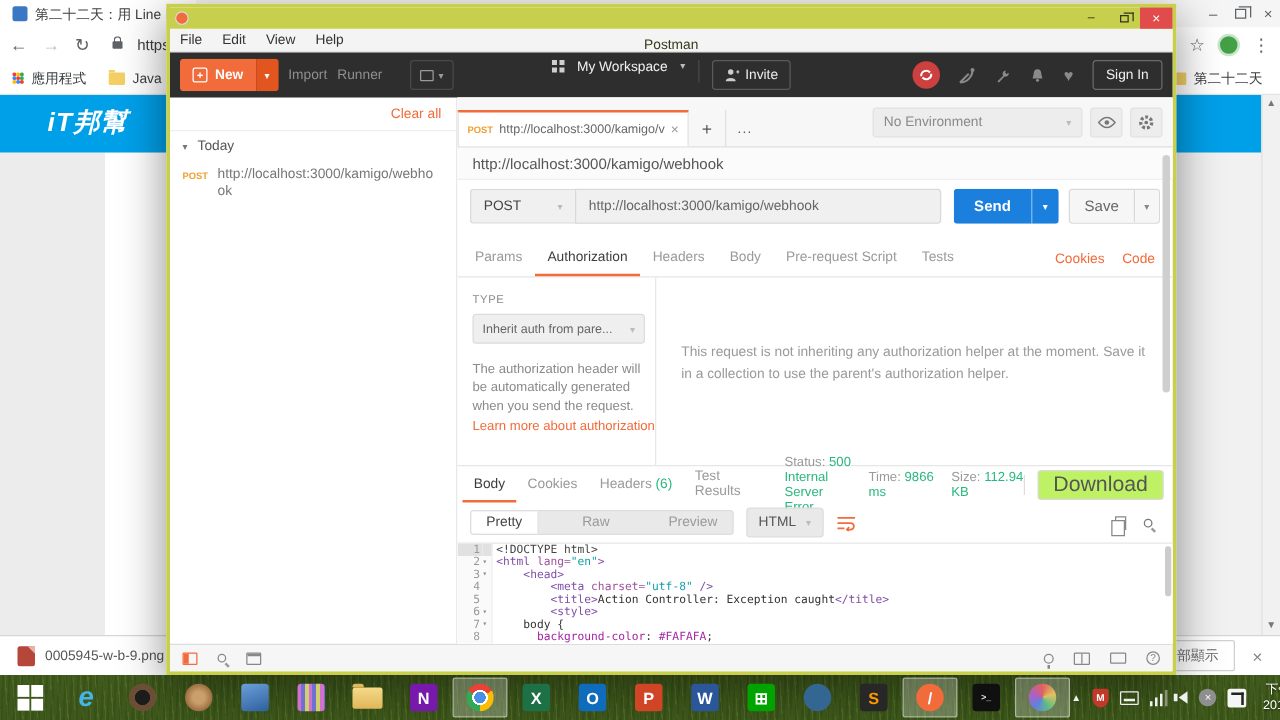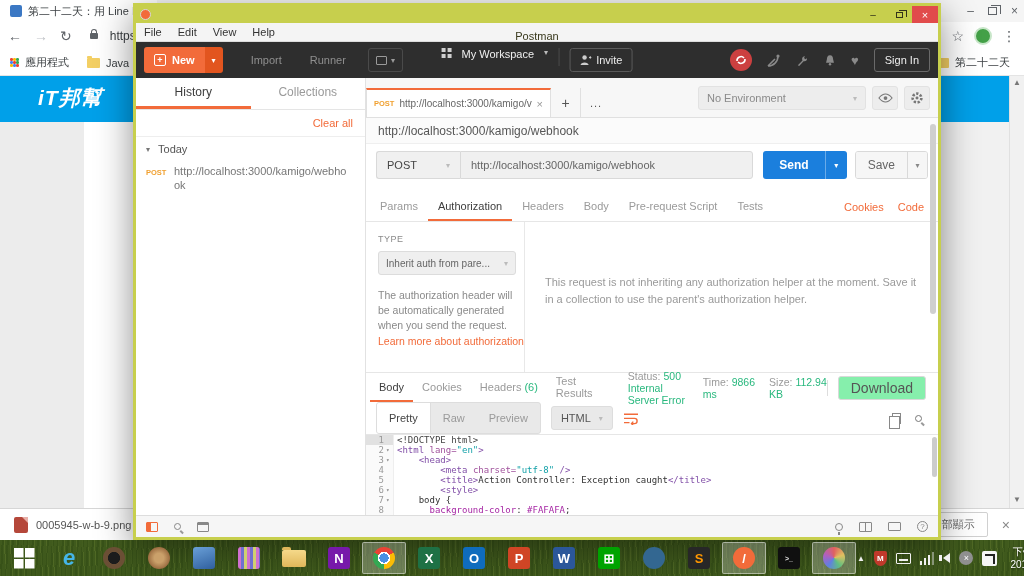--- a/index.html
+++ b/index.html
@@ -62,21 +62,21 @@
   .pm-winbtn{width:26px;height:17px;display:flex;align-items:center;justify-content:center;font-size:10px;color:#33331a;}
   .pm-restore{width:7px;height:6px;border:1px solid #33331a;position:relative;}
   .pm-restore::before{content:"";position:absolute;left:2px;top:-3px;width:7px;height:6px;border-top:1px solid #33331a;border-right:1px solid #33331a;}
   .pm-close{background:#e14b4b;color:#fff;font-size:11px;}
   .pm-menu{height:19px;background:#f4f4f4;border-bottom:1px solid #dcdcdc;display:flex;align-items:center;gap:16px;padding-left:8px;font-size:11px;color:#333;flex:none;}
   .pm-toolbar{height:36px;background:#2e2e2e;display:flex;align-items:center;padding:0 8px;flex:none;position:relative;}
   .btn-new{display:flex;height:26px;border-radius:3px;overflow:hidden;}
   .btn-new .main{background:var(--accent);color:#fff;font-size:11px;font-weight:bold;display:flex;align-items:center;gap:6px;padding:0 10px;}
   .plusbox{width:12px;height:12px;border:1.5px solid #fff;border-radius:2px;display:flex;align-items:center;justify-content:center;font-size:9px;font-weight:bold;}
   .btn-new .drop{background:#e2551f;color:#fff;width:18px;display:flex;align-items:center;justify-content:center;font-size:8px;}
-  .tb-dim{color:#8f8f8f;font-size:11px;margin-left:28px;}
+  .tb-dim{color:#8f8f8f;font-size:11px;margin-left:8px;}
   .tb-iconbtn{margin-left:22px;border:1px solid #4a4a4a;border-radius:3px;height:24px;display:flex;align-items:center;gap:4px;padding:0 7px;color:#9a9a9a;font-size:8px;}
   .tb-winicon{width:11px;height:9px;border:1px solid #9a9a9a;border-radius:1px;}
   .tb-center{position:absolute;left:50%;transform:translateX(-50%);display:flex;align-items:flex-start;gap:10px;}
   .wsgrid{width:10px;height:10px;background:
     linear-gradient(#cfcfcf,#cfcfcf) 0 0/4px 4px no-repeat,
     linear-gradient(#cfcfcf,#cfcfcf) 6px 0/4px 4px no-repeat,
     linear-gradient(#cfcfcf,#cfcfcf) 0 6px/4px 4px no-repeat,
     linear-gradient(#cfcfcf,#cfcfcf) 6px 6px/4px 4px no-repeat;}
   .ws-label{color:#f0f0f0;font-size:11px;}
   .caret{font-size:8px;color:#bbb;}
@@ -137,23 +137,23 @@
   .auth-right{flex:1;border-left:1px solid #e8e8e8;display:flex;justify-content:center;}
   .auth-msg{margin-top:52px;max-width:440px;text-align:left;font-size:11px;color:#9a9a9a;line-height:17px;padding:0 20px;}
   .resp-header{height:30px;border-top:1px solid #e6e6e6;display:flex;align-items:stretch;font-size:11px;padding:0 4px;}
   .resp-tab{display:flex;align-items:center;padding:0 9px;color:#9a9a9a;border-bottom:2px solid transparent;gap:3px;}
   .resp-tab.active{color:#3d3d3d;border-bottom-color:var(--accent);}
   .grn{color:var(--green);}
   .meta-zone{margin-left:26px;display:flex;align-items:center;gap:14px;font-size:10.5px;color:#9a9a9a;}
   .meta-zone b{font-weight:normal;color:var(--green);margin-left:3px;}
   .resp-right{margin-left:auto;display:flex;align-items:center;gap:10px;padding-right:8px;}
   .vdiv{width:1px;height:16px;background:#ddd;}
-  .btn-download{height:24px;border:1px solid #d9d9d9;border-radius:3px;background:#86efac;display:flex;align-items:center;padding:0 12px;color:#555;font-size:14px;}
+  .btn-download{height:24px;border:1px solid #d9d9d9;border-radius:3px;background:#bef264;display:flex;align-items:center;padding:0 12px;color:#555;font-size:17px;}
   .pretty-bar{height:32px;display:flex;align-items:center;padding:0 10px;gap:10px;}
-  .seg-group{display:flex;height:32px;border:1px solid #ddd;border-radius:3px;overflow:hidden;background:#e9e9e9;}
+  .seg-group{display:flex;height:20px;border:1px solid #ddd;border-radius:3px;overflow:hidden;background:#e9e9e9;gap:23px;}
   .seg{display:flex;align-items:center;padding:0 12px;font-size:11px;color:#9a9a9a;}
   .seg.active{background:#fff;color:#444;border-right:1px solid #ddd;}
   .fmt-box{height:24px;background:#e9e9e9;border:1px solid #ddd;border-radius:3px;display:flex;align-items:center;gap:8px;padding:0 9px;font-size:11px;color:#555;}
   .pb-right{margin-left:auto;display:flex;align-items:center;gap:14px;padding-right:6px;}
   .copy-ic{width:9px;height:11px;border:1px solid #888;position:relative;background:#fff;}
   .copy-ic::before{content:"";position:absolute;left:-4px;top:2px;width:9px;height:11px;border:1px solid #888;background:#fff;}
   .editor{flex:1;border-top:1px solid #e6e6e6;background:#fff;overflow:hidden;position:relative;font-family:"DejaVu Sans Mono", monospace;}
   .cl{display:flex;height:10px;line-height:10px;font-size:9px;}
   .cl .gut{width:20px;text-align:right;color:#999;background:#fafafa;flex:none;padding-right:2px;}
   .cl.hl .gut{background:#e1e1e1;}
@@ -349,24 +349,20 @@
             <circle cx="7" cy="11.4" r="1.4" fill="#8a8a8a"></circle>
           </svg>
       </span>
       <span class="tb-gicon">♥</span>
       <span class="btn-signin">Sign In</span>
     </div>
   </div>
   <div class="pm-body">
 
     <div class="pm-sidebar">
-      <div class="side-tabs">
-        <div class="side-tab active">History</div>
-        <div class="side-tab">Collections</div>
-      </div>
       <div class="clear-row">
         <span class="clear-link">Clear all</span>
       </div>
       <div class="today-row">
         <span class="today-caret">▾</span>
         <span>Today</span>
       </div>
       <div class="hist-item">
         <span class="hist-method">POST</span>
         <span>http://localhost:3000/kamigo/webhook</span>

